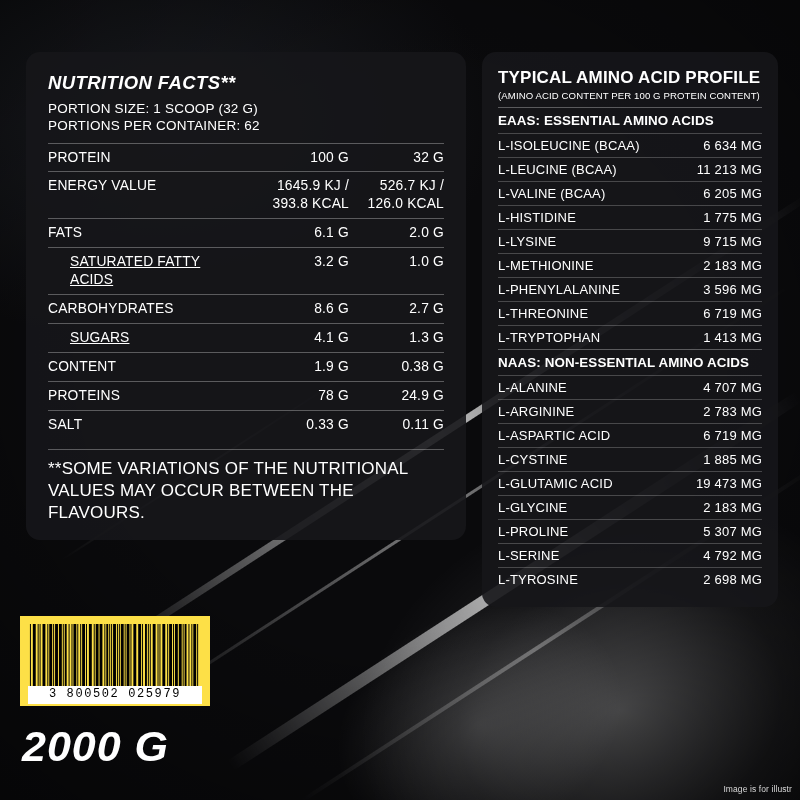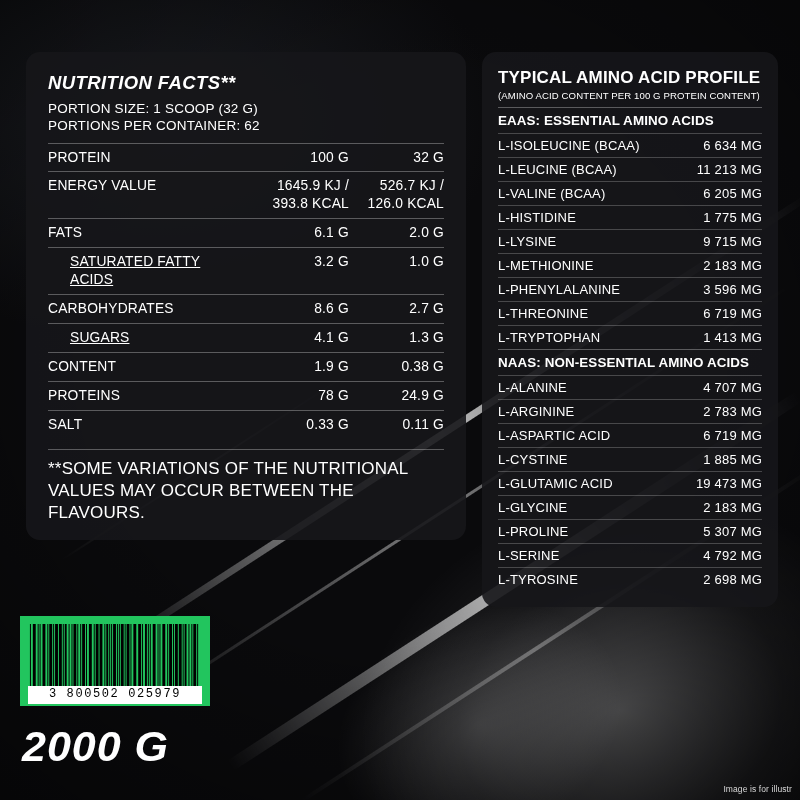--- a/index.html
+++ b/index.html
@@ -96,21 +96,21 @@
   .arow {
     display: flex; justify-content: space-between;
     font-size: 13px; letter-spacing: .2px;
     padding: 4px 0; border-top: 1px solid rgba(255,255,255,.22);
   }
   .arow .nm { white-space: nowrap; }
   .arow .vl { white-space: nowrap; }
 
   
   #barcode-block { position: absolute; left: 20px; top: 616px; width: 190px; }
-  .barcode-card { background: #22c55e; padding: 8px 8px 2px 8px; }
+  .barcode-card { background: #fde047; padding: 8px 8px 2px 8px; }
   .bars { height: 62px; width: 100%; display: block; }
   .bc-num {
     font-family: "Liberation Mono", monospace;
     font-size: 12px; color: #000; text-align: center;
     letter-spacing: 1.6px; padding: 1px 0 3px 0; background: #fff;
   }
   #weight-label {
     position: absolute; left: 22px; top: 722px;
     font-size: 43px; font-weight: bold; color: #fff;
     letter-spacing: 1px; font-style: italic;

